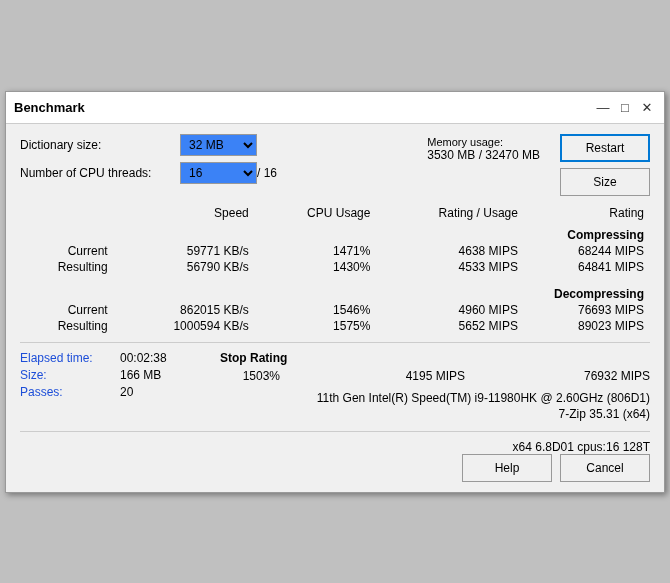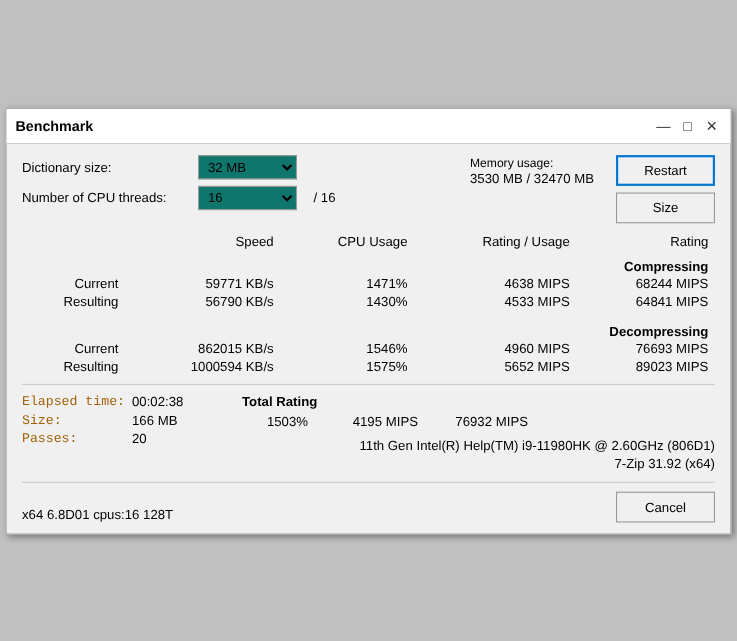--- a/index.html
+++ b/index.html
@@ -64,29 +64,29 @@
     .control-row {
       display: flex;
       align-items: center;
       margin-bottom: 6px;
     }
     .control-label {
       width: 160px;
       color: #000;
     }
     select {
-      width: 90px;
+      width: 77px;
       height: 22px;
       font-size: 12px;
-      background: #0f766e;
+      background: #3b82f6;
       border: 1px solid #999;
       padding: 1px 4px;
     }
     .threads-suffix {
-      margin-left: 15px;
+      margin-left: 0;
       color: #000;
     }
     .memory-block {
       margin-left: 20px;
       margin-top: 2px;
     }
     .memory-label {
       color: #000;
       font-size: 11px;
     }
@@ -148,58 +148,59 @@
     }
     .left-stats {
       flex: 0 0 200px;
     }
     .stat-row {
       display: flex;
       margin-bottom: 3px;
     }
     .stat-label {
       width: 100px;
-      color: #a16207;
-      font-family: Liberation Mono, monospace;
+      color: #1d4ed8;
     }
     .stat-value {
       color: #000;
     }
     .right-ratings {
       flex: 1;
     }
     .total-rating-label {
       font-weight: bold;
       margin-bottom: 4px;
       color: #000;
     }
     .rating-values {
       display: flex;
       gap: 20px;
       margin-bottom: 8px;
+      justify-content: space-between;
     }
     .rating-val {
       color: #000;
       font-size: 12px;
       min-width: 80px;
       text-align: right;
     }
     .cpu-info {
       color: #000;
       font-size: 12px;
       text-align: right;
       margin-bottom: 2px;
     }
     .footer {
       display: flex;
       justify-content: space-between;
       align-items: flex-end;
       margin-top: 8px;
       border-top: 1px solid #ccc;
       padding-top: 8px;
+      flex-direction: column;
     }
     .footer-left {
       color: #000;
       font-size: 12px;
     }
     .footer-buttons {
       display: flex;
       gap: 8px;
     }
     .separator-row {
@@ -315,32 +316,33 @@
         <div class="stat-row">
           <span class="stat-label">Size:</span>
           <span class="stat-value">166 MB</span>
         </div>
         <div class="stat-row">
           <span class="stat-label">Passes:</span>
           <span class="stat-value">20</span>
         </div>
       </div>
       <div class="right-ratings">
-        <div class="total-rating-label">Total Rating</div>
+        <div class="total-rating-label">Stop Rating</div>
         <div class="rating-values">
           <span class="rating-val" style="min-width:60px;">1503%</span>
           <span class="rating-val">4195 MIPS</span>
           <span class="rating-val">76932 MIPS</span>
         </div>
-        <div class="cpu-info">11th Gen Intel(R) Help(TM) i9-11980HK @ 2.60GHz (806D1)</div>
-        <div class="cpu-info">7-Zip 31.92 (x64)</div>
+        <div class="cpu-info">11th Gen Intel(R) Speed(TM) i9-11980HK @ 2.60GHz (806D1)</div>
+        <div class="cpu-info">7-Zip 35.31 (x64)</div>
       </div>
     </div>
 
     <div class="footer">
       <span class="footer-left">x64 6.8D01 cpus:16 128T</span>
       <div class="footer-buttons">
+        <button class="btn">Help</button>
         <button class="btn">Cancel</button>
       </div>
     </div>
 
   </div>
 </div>
 
 </body></html>

